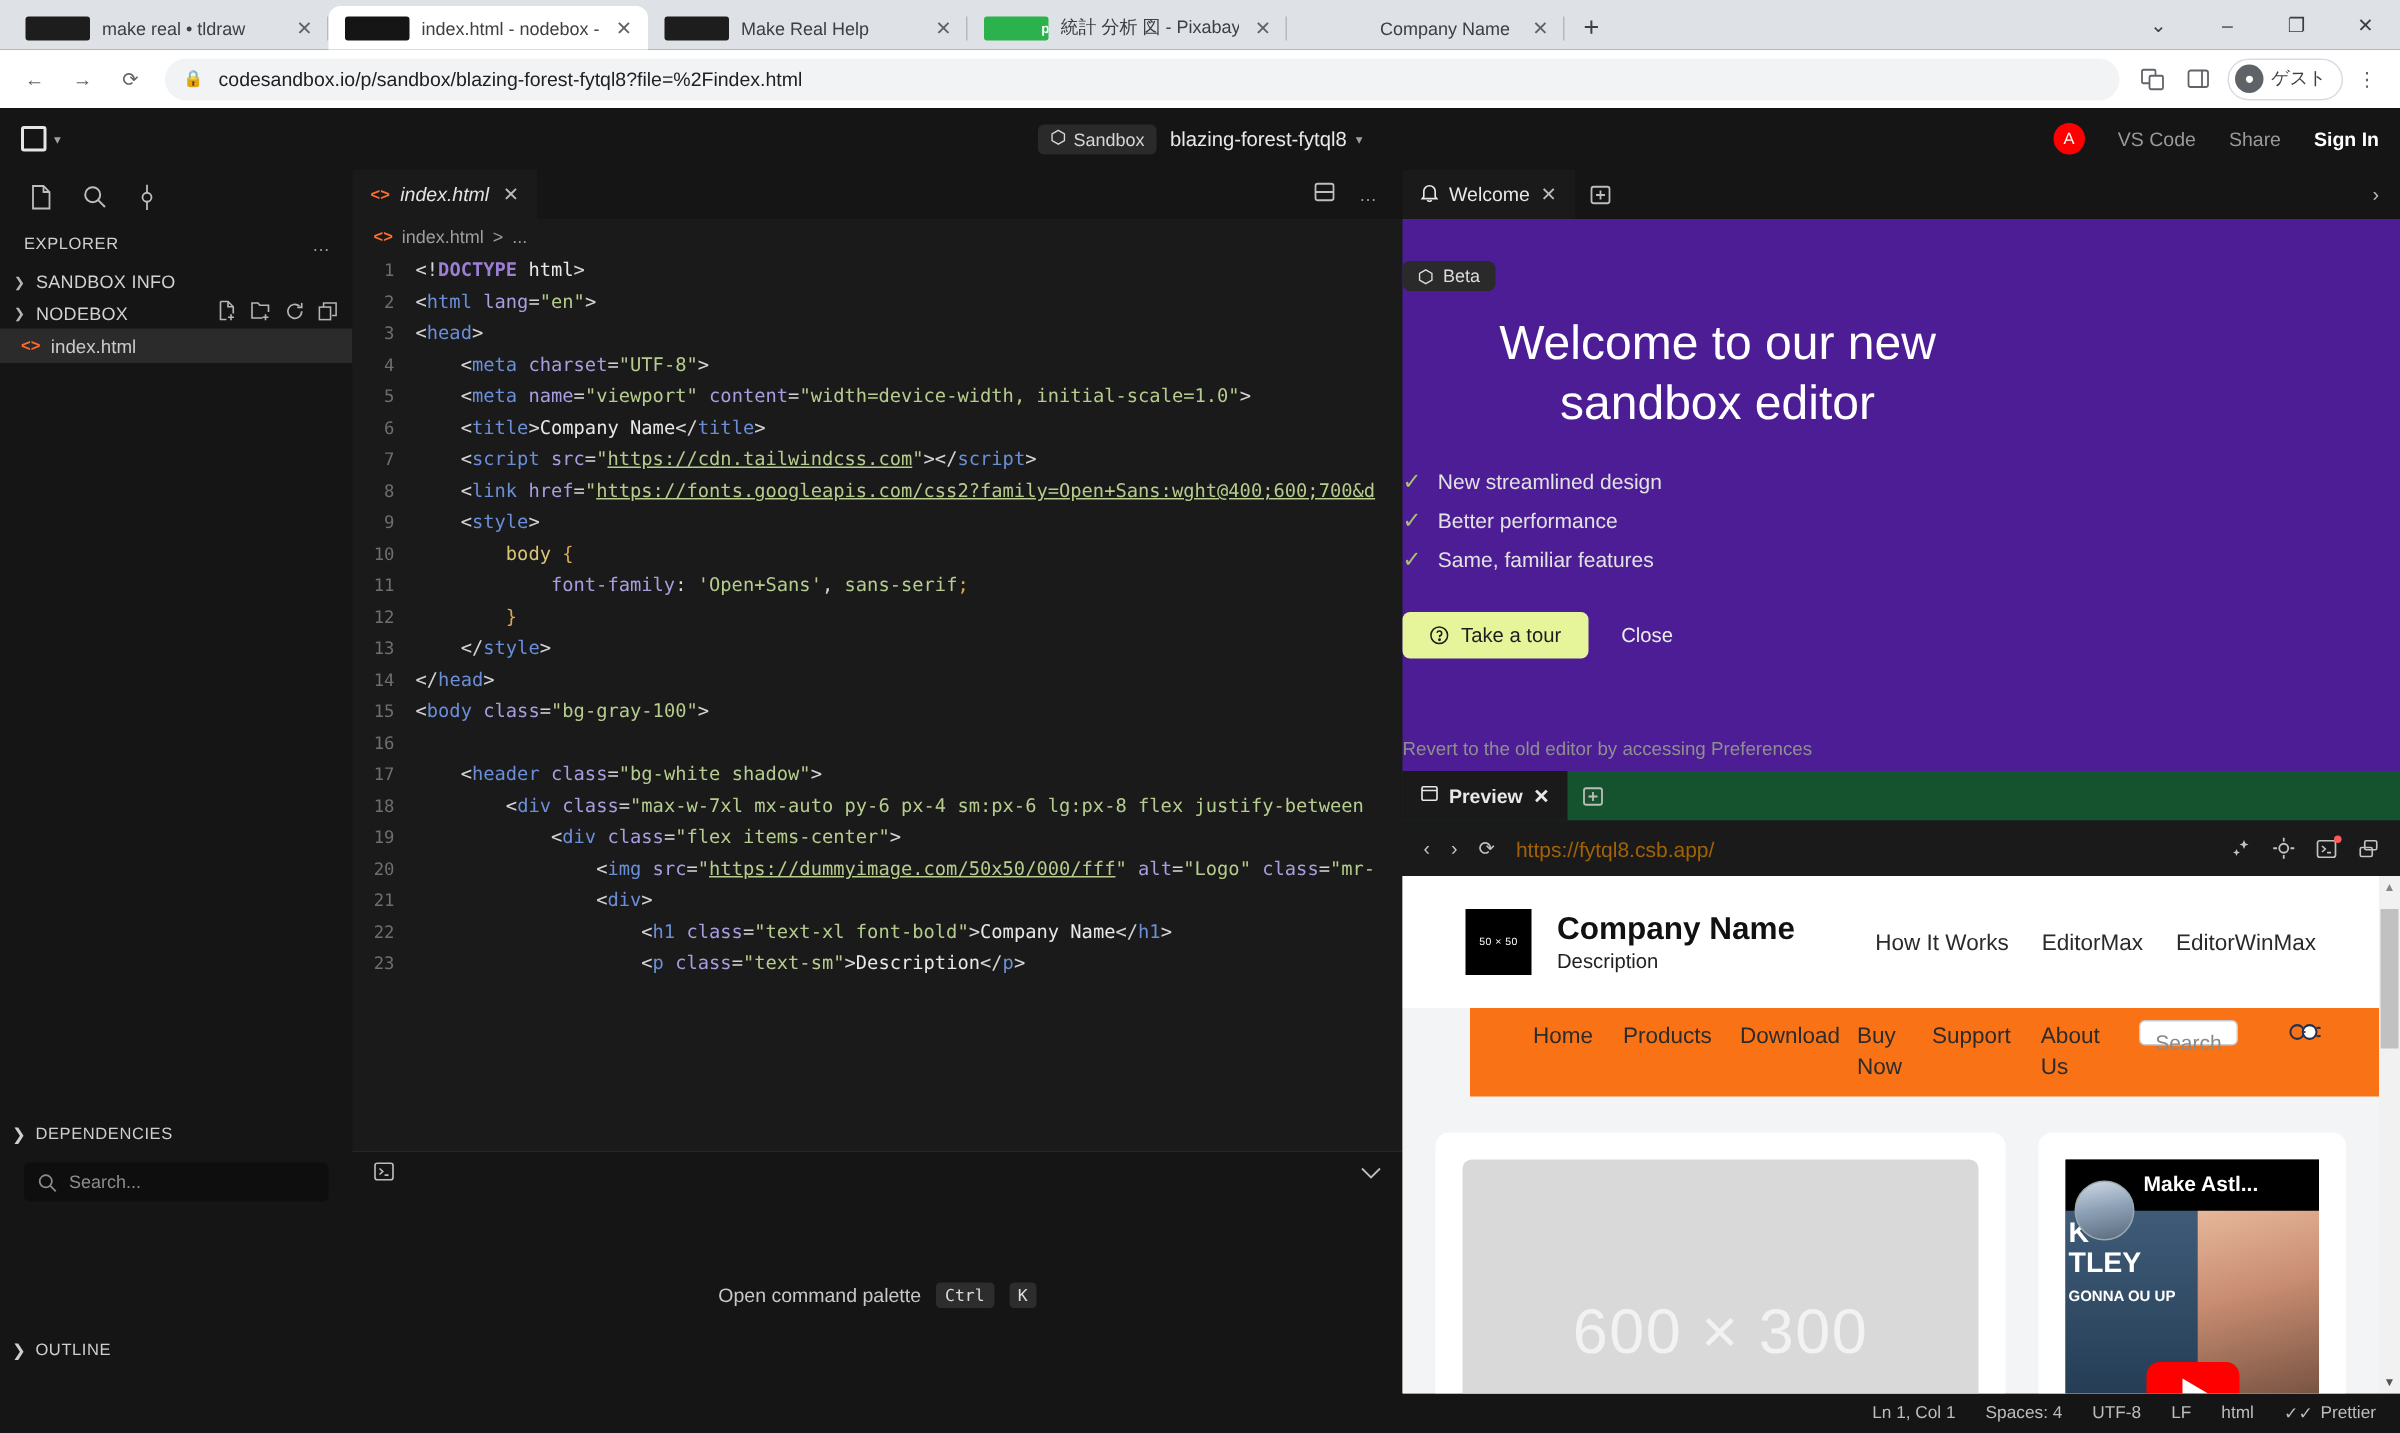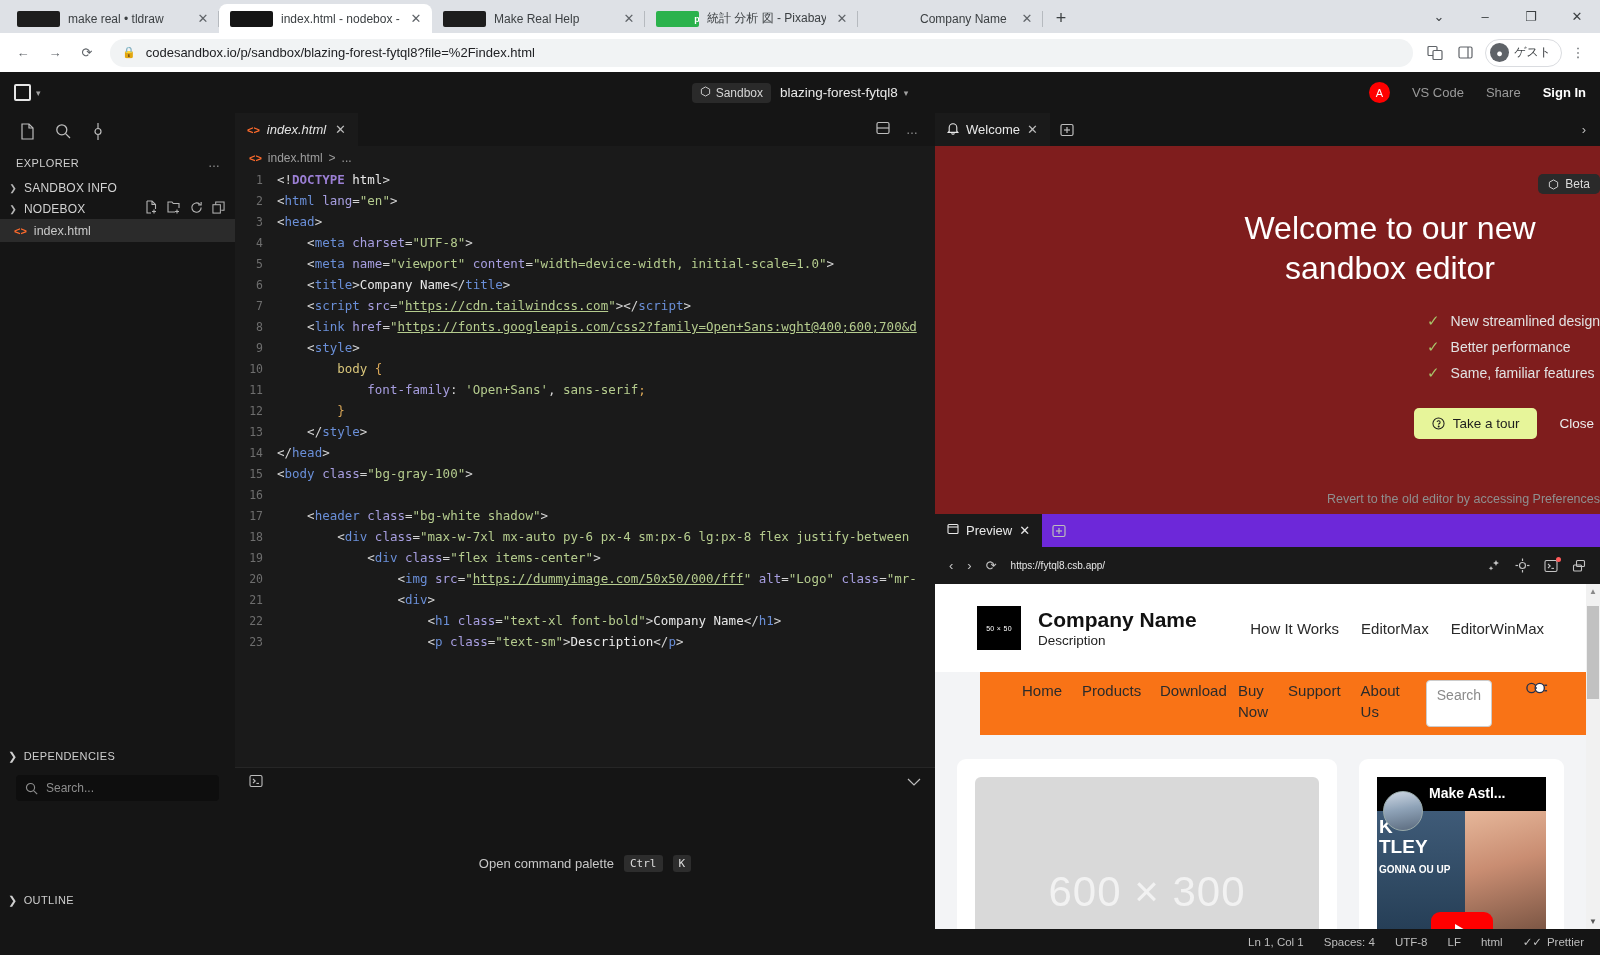--- a/index.html
+++ b/index.html
@@ -201,22 +201,22 @@
   .rightpanel { width: 665px; flex: 0 0 665px; display:flex; flex-direction:column; background:#1a1a1a; min-width:0;}
   .rp-tabs { height: 33px; flex:0 0 33px; display:flex; align-items:stretch; background:#151515; }
   .rp-tab {
     display:flex; align-items:center; gap:7px; padding: 0 12px; background:#1a1a1a;
     font-size: 13px; color:#e8e8e8;
   }
   .rp-tab .x { color:#bdbdbd; font-size:13px; }
   .rp-plus { display:flex; align-items:center; padding: 0 10px; color:#bdbdbd; }
   .rp-tabs .arrow { margin-left:auto; display:flex; align-items:center; padding-right:14px; color:#bdbdbd; }
   .welcome {
-    flex: 0 0 368px; background:#7f1d1d; display:flex; flex-direction:column;
-    align-items:flex-end; padding-top: 28px; position: relative;
+    flex: 0 0 368px; background:#4c1d95; display:flex; flex-direction:column;
+    align-items:flex-start; padding-top: 28px; position: relative;
   }
   .beta-chip {
     display:flex; align-items:center; gap:6px; background:#2a2a2a; border-radius:5px;
     padding: 3px 10px; font-size: 12px; color:#dcdcdc;
   }
   .wtitle {
     margin-top: 14px; font-size: 32px; line-height: 1.25; font-weight: 400; color: #fff;
     text-align:center; max-width: 420px;
   }
   .wlist { margin-top: 24px; display:flex; flex-direction:column; gap: 8px; }
@@ -224,27 +224,27 @@
   .check { color: #a8c46a; font-size: 15px; }
   .wbtns { margin-top: 26px; display:flex; align-items:center; gap: 16px; }
   .btn-tour {
     background:#e7f59a; color:#1d1d1d; border-radius:5px; padding: 8px 18px;
     font-size: 13.5px; display:flex; align-items:center; gap:8px;
   }
   .btn-close { color:#ececec; font-size: 13.5px; padding: 8px 6px; }
   .revert { position:absolute; bottom: 8px; font-size: 12.5px; color:#8f8f8f; }
 
   .preview-wrap { flex: 1 1 auto; display:flex; flex-direction:column; min-height:0; }
-  .pv-tabs { height: 33px; flex:0 0 33px; display:flex; align-items:stretch; background:#6d28d9; }
+  .pv-tabs { height: 33px; flex:0 0 33px; display:flex; align-items:stretch; background:#14532d;font-weight:bold; }
   .pv-tab { display:flex; align-items:center; gap:7px; padding: 0 12px; background:#1a1a1a; font-size:13px; color:#e8e8e8; }
   .pv-url {
     height: 37px; flex:0 0 37px; display:flex; align-items:center; gap: 14px;
     padding: 0 14px; background:#1a1a1a;
   }
-  .pv-url .u { flex: 1 1 auto; font-size: 10px; color:#e5e5e5; }
+  .pv-url .u { flex: 1 1 auto; font-size: 14px; color:#a16207; }
   .pv-url .ic { color:#c3c3c3; display:flex; align-items:center; position:relative; }
   .reddot { position:absolute; top:-2px; right:-3px; width:5px;height:5px;border-radius:50%;background:#ff5a5a; }
 
   .pv-frame { flex: 1 1 auto; background:#fff; overflow: hidden; position: relative; display:flex; min-height:0; }
   .pv-inner { flex: 1 1 auto; background:#f3f4f6; min-width:0; overflow:hidden; }
   .pv-scroll { width: 14px; flex: 0 0 14px; background:#f1f1f1; position:relative; }
   .pv-thumb { position:absolute; top: 22px; left:1px; width:12px; height: 93px; background:#c1c1c1; border-radius:0; }
   .pv-uparrow { position:absolute; top:3px; left:0; width:14px; text-align:center; color:#888; font-size:8px; }
   .pv-downarrow { position:absolute; bottom:3px; left:0; width:14px; text-align:center; color:#555; font-size:8px; }
 
@@ -256,21 +256,21 @@
   }
   .brand-name { font-size: 21px; font-weight: 700; color:#111; line-height:1.15; }
   .brand-desc { font-size: 13.5px; color:#222; }
   .site-nav-top { display:flex; align-items:center; gap: 22px; font-size: 15px; color:#2a2a2a; }
   .site-navbar {
     background:#f97316; padding: 8px 42px; display:flex; align-items:flex-start; gap: 20px; margin-left: 45px;
   }
   .site-navbar a { font-size: 15px; color:#2b2b2b; line-height: 1.42; max-width: 58px; }
   .nav-search {
     margin-left: 6px; background:#fff; border:1px solid #ccc; border-radius:4px;
-    padding: 6px 10px; font-size: 14px; color:#8a8a8a; width: 210px; height: 47px;
+    padding: 6px 10px; font-size: 14px; color:#8a8a8a; width: 210px; height: 17px;
   }
   .nav-sicon { margin-left: 14px; color:#26304a; display:flex; align-items:center; }
   .site-main { padding: 24px 22px 0 22px; display:flex; gap: 22px; align-items:flex-start; }
   .card { background:#fff; border-radius: 9px; padding: 18px; }
   .card-big { flex: 1 1 auto; }
   .img-ph {
     background:#d9d9d9; border-radius:6px; height: 230px; display:flex; align-items:center;
     justify-content:center; color:#f2f2f2; font-size: 42px; letter-spacing:1px;
   }
   .card-small { width: 205px; flex: 0 0 205px; }

